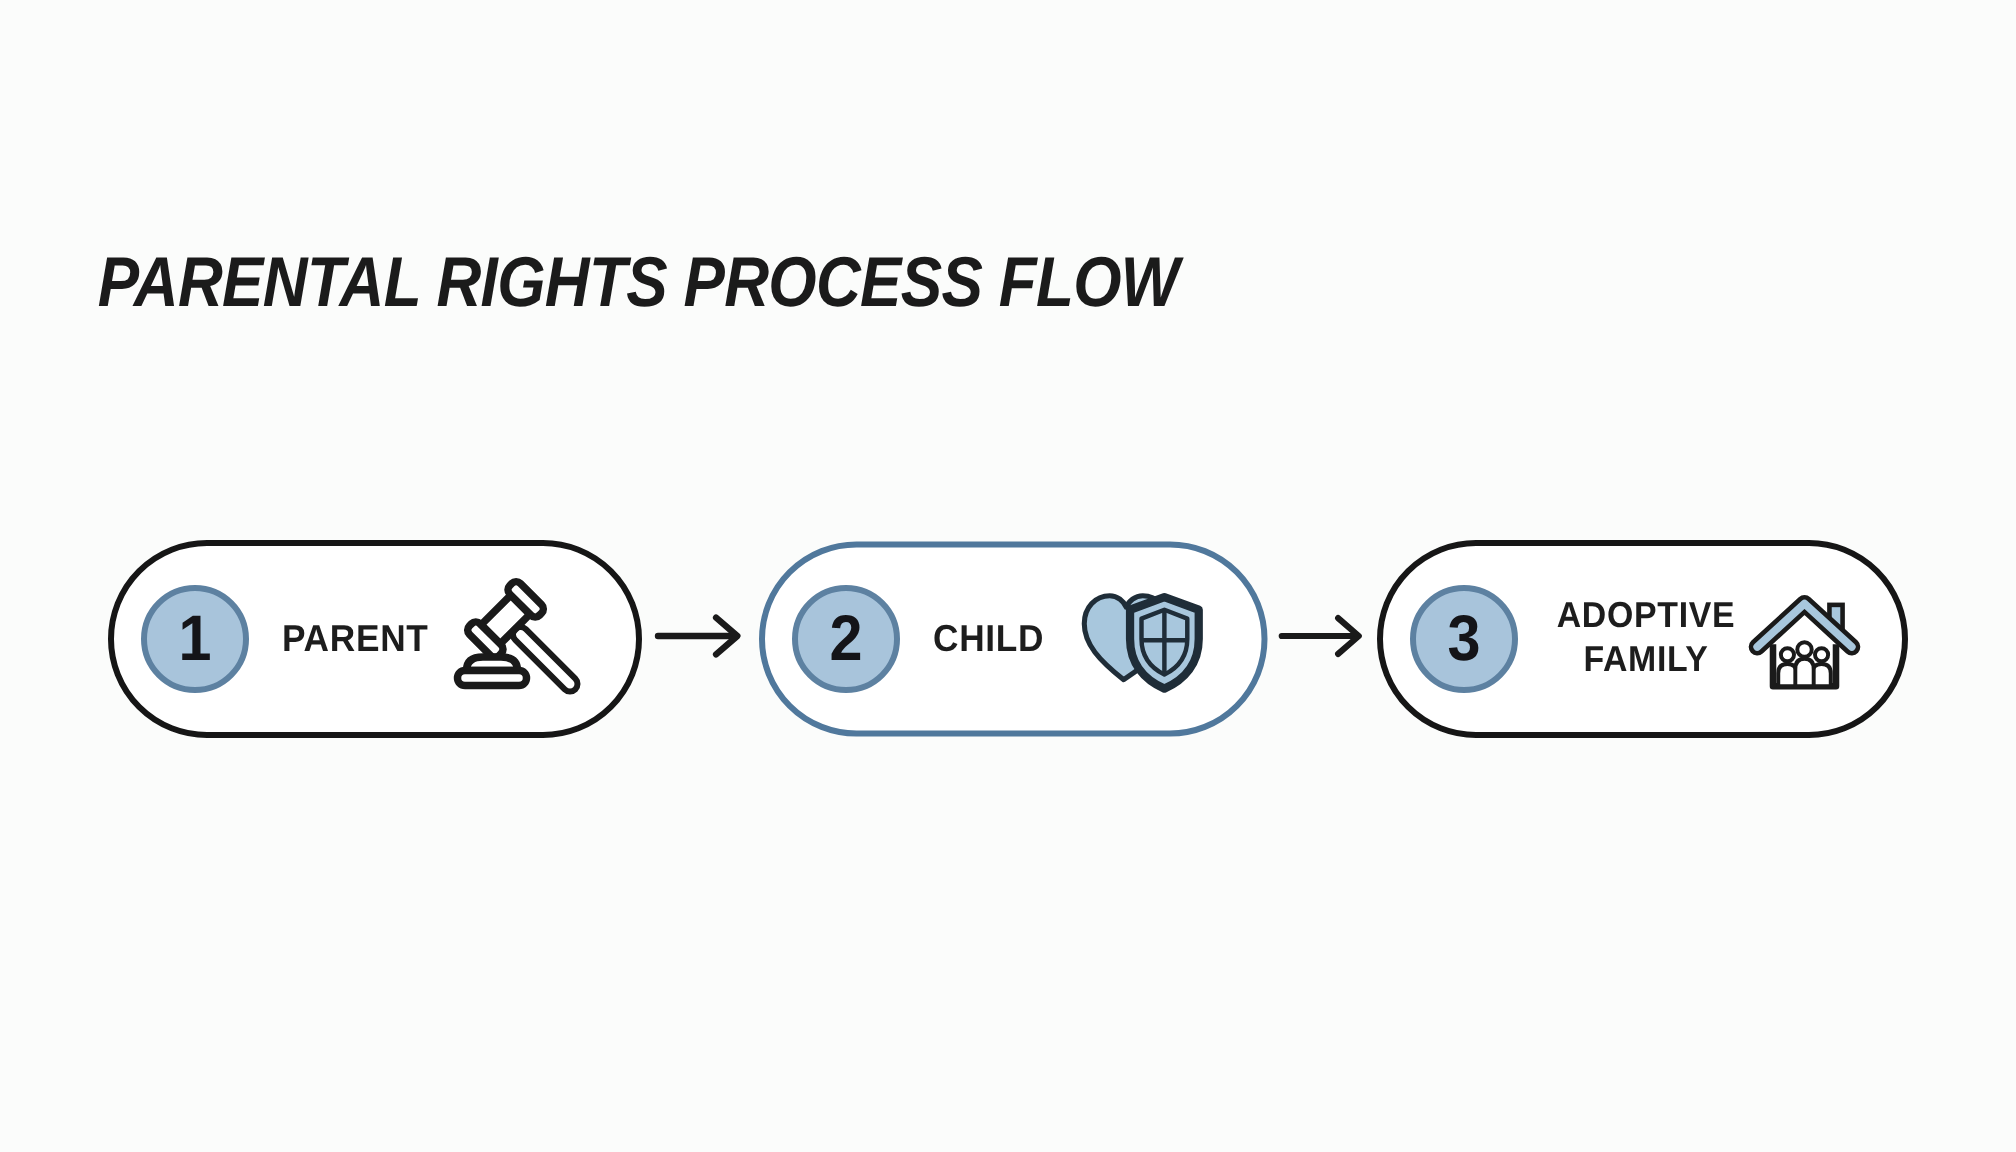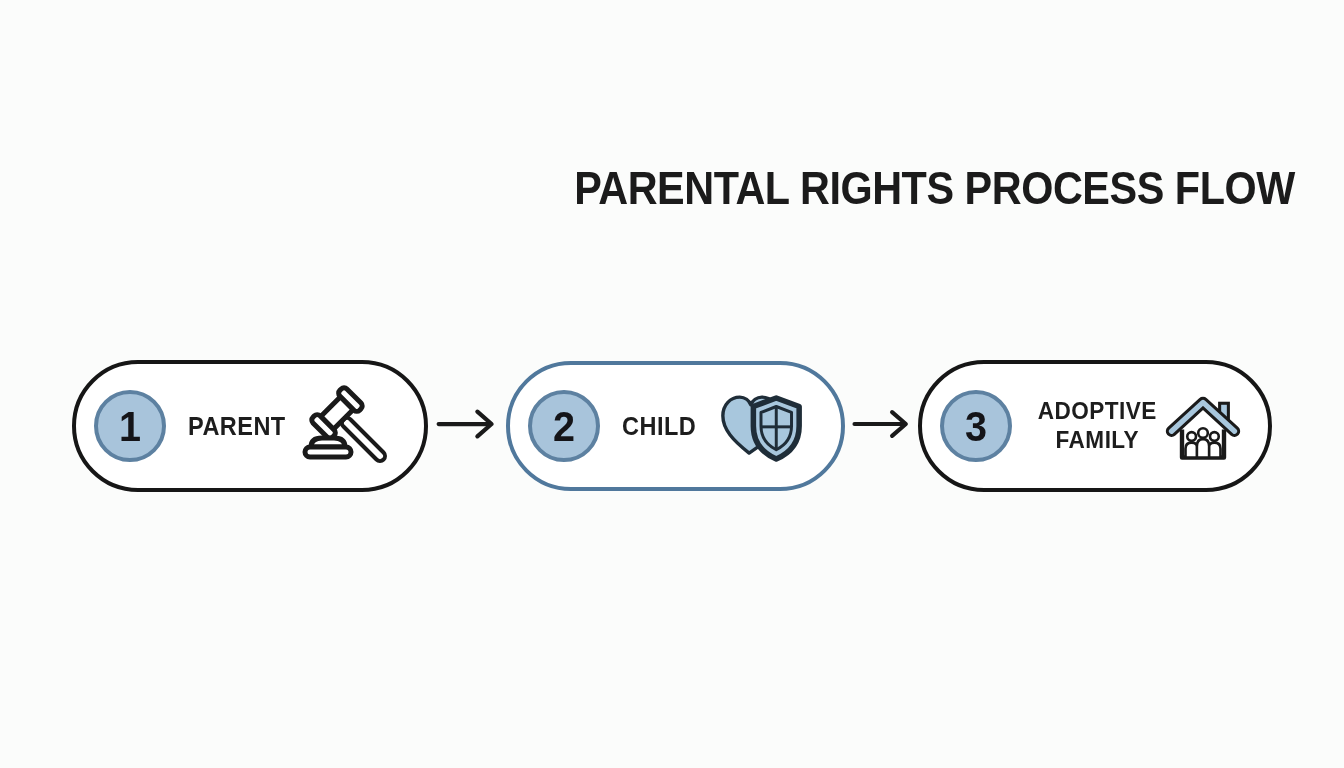--- a/index.html
+++ b/index.html
@@ -12,21 +12,22 @@
     position: relative;
     width: 1344px;
     height: 768px;
     background: var(--background, #fbfcfb);
   }
   .title-wrap {
     position: absolute;
     top: 160px;
     left: 16px;
     right: 0;
-    text-align: right;
+    text-align: left;
+    font-style: italic;
   }
   .title {
     display: inline-block;
     font-size: 47px;
     font-weight: 800;
     letter-spacing: -0.5px;
     color: var(--title-text, #1b1b1b);
     transform: scaleX(0.88);
     transform-origin: center;
     white-space: nowrap;

